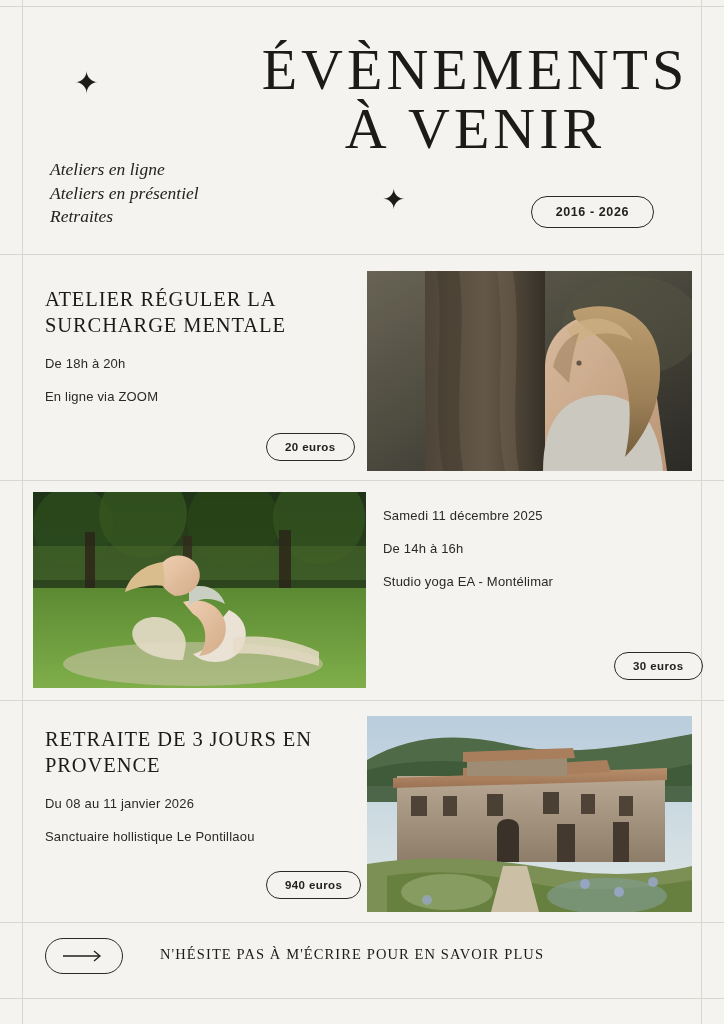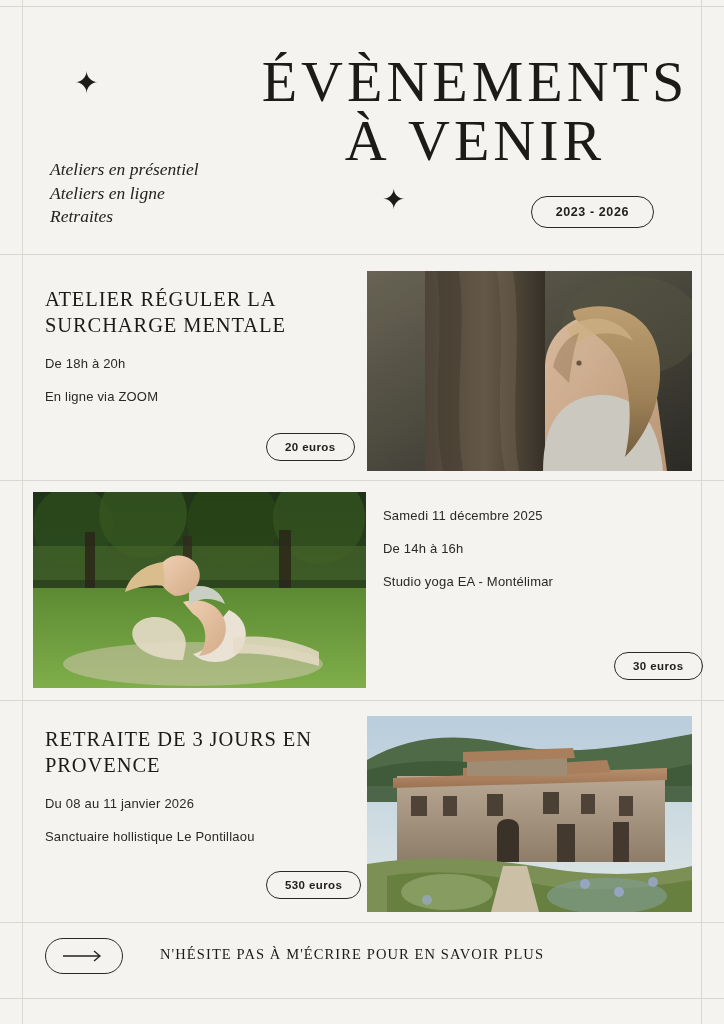--- a/index.html
+++ b/index.html
@@ -44,21 +44,20 @@
     left: 0; right: 0;
     top: 0;
     height: 254px;
   }
   .title-block {
     position: absolute;
     right: 34px;
     top: 42px;
     width: 430px;
     text-align: center;
-    margin-top: 12px;
   }
   .title-line1, .title-line2 {
     font-family: "Liberation Serif", serif;
     font-weight: 400;
     letter-spacing: 4px;
     line-height: 0.95;
     color: #1d1b19;
   }
   .title-line1 { font-size: 58px; }
   .title-line2 { font-size: 58px; margin-top: 4px; text-align: center; }
@@ -187,25 +186,25 @@
   <div class="header">
 
     <span class="spark spark-1">✦</span>
     <span class="spark spark-2">✦</span>
 
     <div class="title-block">
       <div class="title-line1">ÉVÈNEMENTS</div>
       <div class="title-line2">À VENIR</div>
     </div>
 
-    <div class="year-pill">2023 - 2026</div>
+    <div class="year-pill">2016 - 2026</div>
 
     <div class="subtitle">
+      <div>Ateliers en ligne</div>
       <div>Ateliers en présentiel</div>
-      <div>Ateliers en ligne</div>
       <div>Retraites</div>
     </div>
   </div>
 
   <div class="event" style="top:254px; height:226px;">
 
     <div class="ev-text" style="left:45px; top:32px; width:300px;">
       <div class="ev-title">ATELIER RÉGULER LA SURCHARGE MENTALE</div>
       <div class="ev-line">De 18h à 20h</div>
       <div class="ev-line">En ligne via ZOOM</div>
@@ -301,21 +300,21 @@
   </div>
 
   <div class="event" style="top:700px; height:222px;">
 
     <div class="ev-text" style="left:45px; top:26px; width:300px;">
       <div class="ev-title">RETRAITE DE 3 JOURS EN PROVENCE</div>
       <div class="ev-line">Du 08 au 11 janvier 2026</div>
       <div class="ev-line">Sanctuaire hollistique Le Pontillaou</div>
     </div>
 
-    <div class="price-pill" style="left:266px; top:171px;">530 euros</div>
+    <div class="price-pill" style="left:266px; top:171px;">940 euros</div>
 
     <div class="photo" style="left:367px; top:16px; width:325px; height:196px;">
       <svg viewBox="0 0 325 196" preserveAspectRatio="none" aria-hidden="true">
         <defs>
           <linearGradient id="p3sky" x1="0" y1="0" x2="0" y2="1">
             <stop offset="0%" stop-color="#b9cddc"></stop>
             <stop offset="100%" stop-color="#dfe7e6"></stop>
           </linearGradient>
           <linearGradient id="p3stone" x1="0" y1="0" x2="0" y2="1">
             <stop offset="0%" stop-color="#b8a893"></stop>

